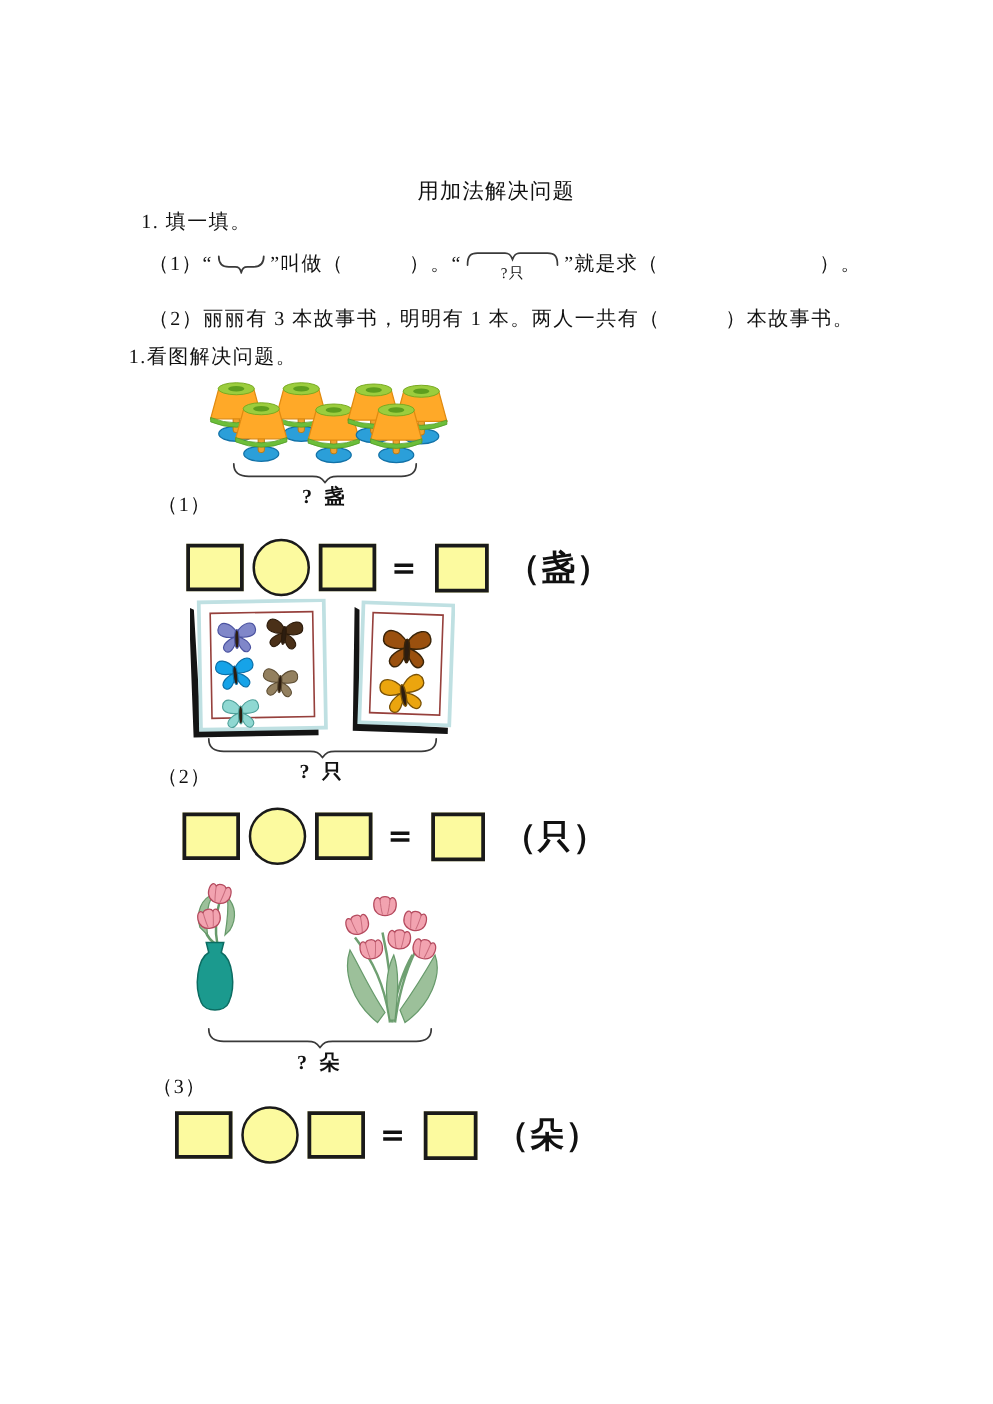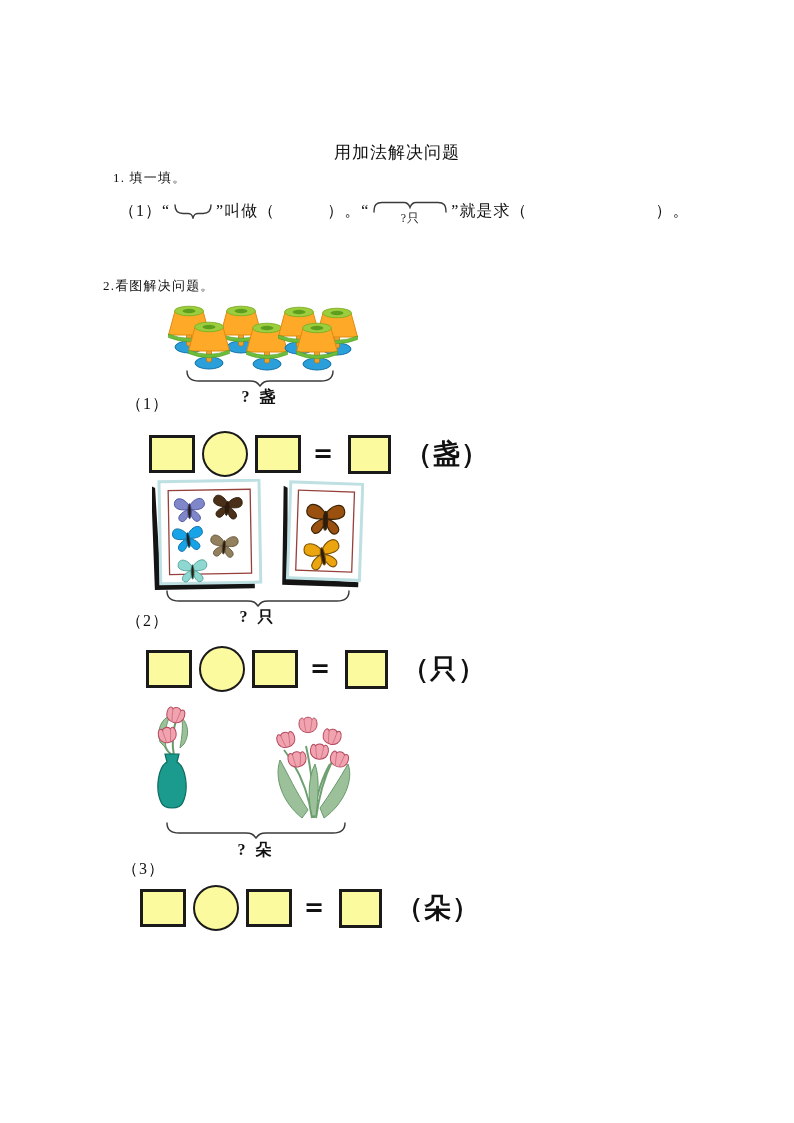--- a/index.html
+++ b/index.html
@@ -11,21 +11,21 @@
     color:#111;
     overflow:hidden;
     margin-top:46px;
   }
   .abs{position:absolute;}
   .doc-title{
     left:0;top:95px;width:794px;
     text-align:center;
     font-size:17px;letter-spacing:1px;
   }
-  .body-text{font-size:13px;letter-spacing:1.2px;line-height:24px;white-space:nowrap;}
+  .body-text{font-size:16px;letter-spacing:1.2px;line-height:24px;white-space:nowrap;}
   .q1-line{display:inline-flex;align-items:center;white-space:nowrap;}
   .q1-line .txt{font-size:16px;letter-spacing:1px;}
   .spacer-s{display:inline-block;width:52px;}
   .spacer-l{display:inline-block;width:128px;}
   .brace-inline{display:inline-block;vertical-align:middle;margin:0 4px;}
   .bracket-unit{display:inline-block;text-align:center;margin:0 4px;vertical-align:middle;}
   .bracket-unit .bl{font-size:12px;letter-spacing:1px;line-height:12px;margin-top:-1px;}
   .hint{
     text-align:center;font-size:16px;letter-spacing:3px;font-weight:bold;
   }
@@ -64,22 +64,23 @@
       <svg width="74" height="14" viewBox="0 0 74 14">
         <path class="brace-path" d="M1,13 C1,5.5 3.5,3.5 9,3.5 L31,3.5 C34,3.5 35.5,4.5 37,8.5 C38.5,4.5 40,3.5 43,3.5 L65,3.5 C70.5,3.5 73,5.5 73,13"></path>
       </svg>
       <div class="bl">?只</div>
     </span>
     <span class="txt">”就是求（</span>
     <span class="spacer-l"></span>
     <span class="txt">）。</span>
   </div>
 
-
-  <div class="abs body-text" style="left:103px;top:228px;">2.看图解决问题。</div>
+  <div class="abs body-text" style="left:119px;top:198px;">（2）丽丽有 3 本故事书，明明有 1 本。两人一共有（　　　）本故事书。</div>
+
+  <div class="abs body-text" style="left:103px;top:228px;">1.看图解决问题。</div>
 
   <div class="abs" style="left:156px;top:250px;">
     <svg width="208" height="76" viewBox="0 0 208 76">
       <defs>
         <g id="lamp">
           <ellipse cx="23" cy="47" rx="14" ry="6" fill="#2b9fd9" stroke="#1272a8" stroke-width="1"></ellipse>
           <rect x="20.5" y="33" width="5" height="13" rx="2" fill="#f0a22e" stroke="#b97a14" stroke-width="0.8"></rect>
           <path d="M9,11 L37,11 L43.5,35 L2.5,35 Z" fill="#ffa928" stroke="#e08a10" stroke-width="1"></path>
           <path d="M2.5,34 Q23,42.5 43.5,34 L43.5,37.5 Q23,46 2.5,37.5 Z" fill="#6cbe3a" stroke="#4f9a26" stroke-width="0.6"></path>
           <ellipse cx="23" cy="11" rx="14.5" ry="4.8" fill="#9bcd3d" stroke="#79ab22" stroke-width="0.8"></ellipse>

